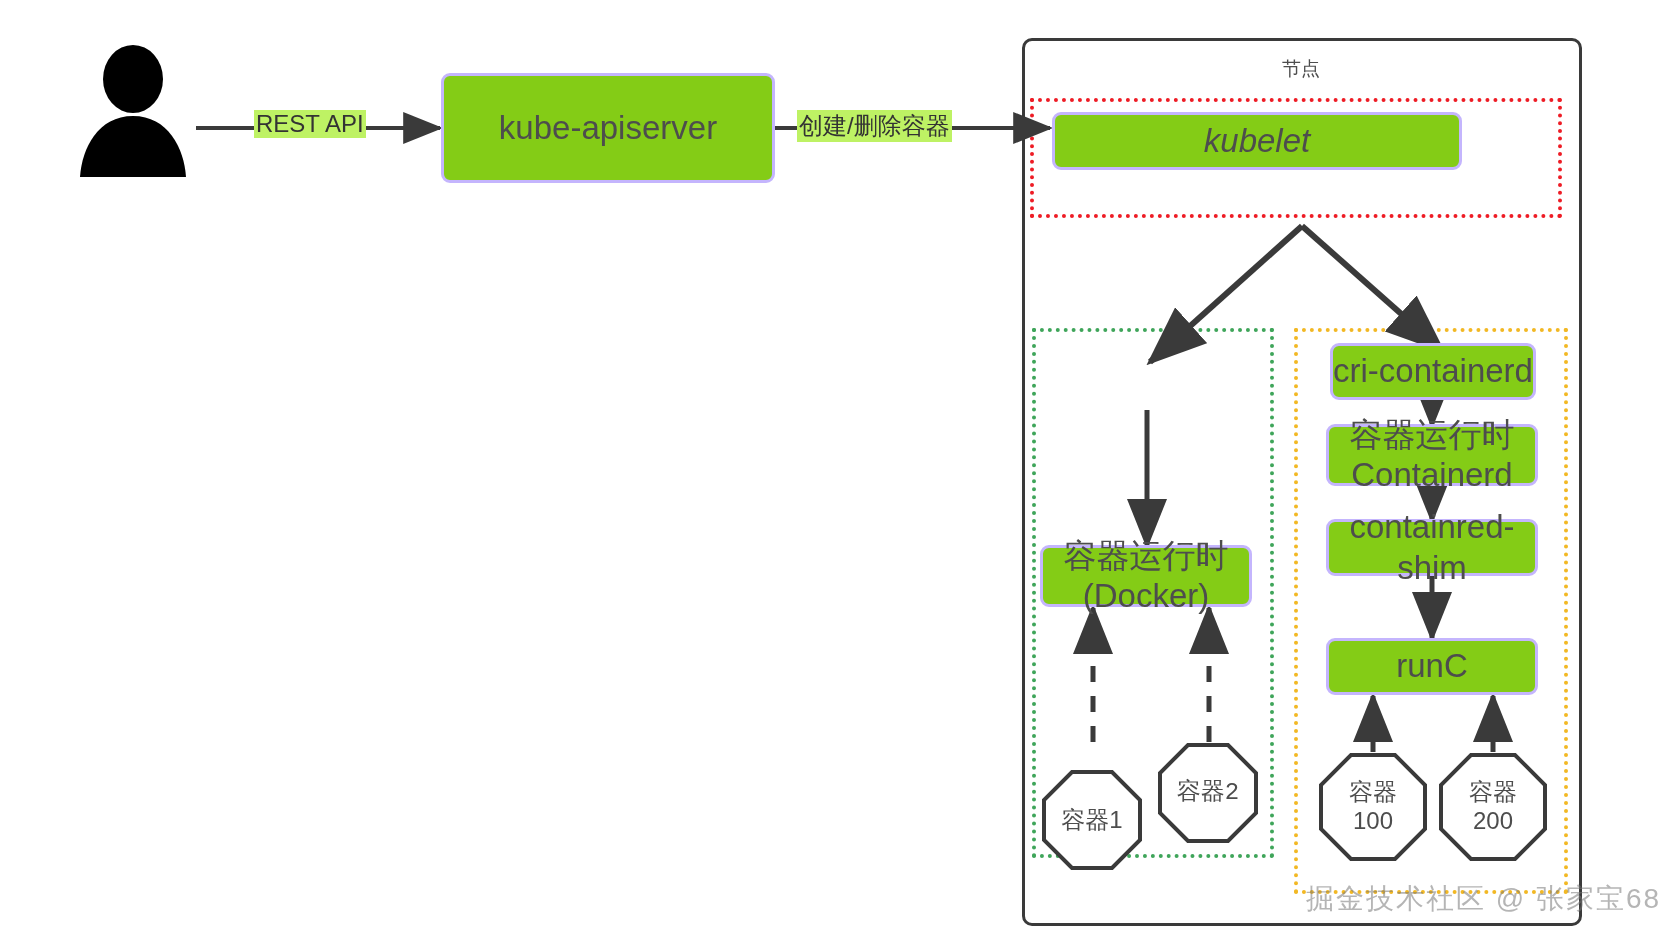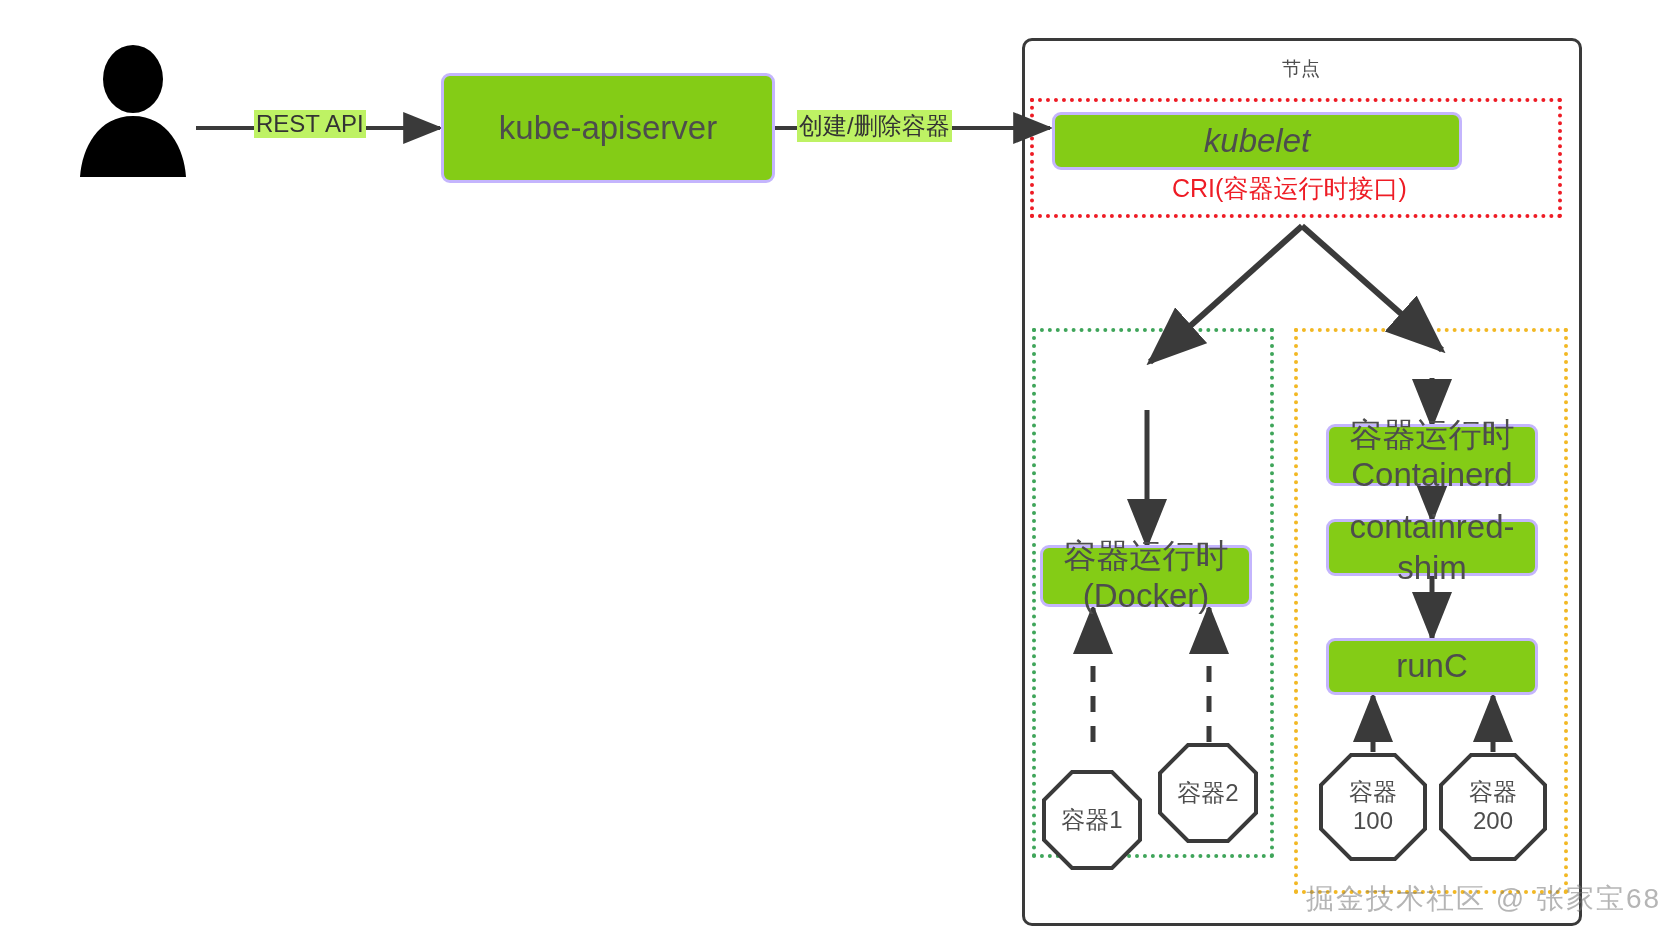--- a/index.html
+++ b/index.html
@@ -163,39 +163,39 @@
     <line x1="1493" y1="752" x2="1493" y2="696" stroke="#3a3a3a" stroke-width="5" stroke-dasharray="14,12" marker-end="url(#ah)"></line>
   </svg>
 
   <div class="edge-label" style="left:254px; top:110px;">REST API</div>
   <div class="edge-label" style="left:786px; top:110px;margin-left:11px;">创建/删除容器</div>
 
   <div class="node-box" style="left:441px; top:73px; width:334px; height:110px;">kube-apiserver</div>
 
   <div class="node-box" style="left:1052px; top:112px; width:410px; height:58px;font-style:italic;">kubelet</div>
 
-  <div class="label-red" style="left:1172px; top:172px;">CRI(容器运行时接口)</div>
 
   <div class="node-box" style="left:1040px; top:545px; width:212px; height:62px;">容器运行时
 (Docker)</div>
 
   <div class="octagon" style="left:1042px; top:743px; width:100px; height:100px;margin-top:27px;">
     <svg width="100" height="100" viewBox="0 0 100 100">
       <polygon points="30,2 70,2 98,30 98,70 70,98 30,98 2,70 2,30" fill="#ffffff" stroke="#3a3a3a" stroke-width="4"></polygon>
     </svg>
     <span class="oct-label">容器1</span>
   </div>
 
-  <div class="octagon" style="left:1158px; top:743px; width:100px; height:100px;">
+  <div class="octagon" style="left:1158px; top:743px; width:100px; height:100px;font-family:Liberation Mono, monospace;">
     <svg width="100" height="100" viewBox="0 0 100 100">
       <polygon points="30,2 70,2 98,30 98,70 70,98 30,98 2,70 2,30" fill="#ffffff" stroke="#3a3a3a" stroke-width="4"></polygon>
     </svg>
     <span class="oct-label">容器2</span>
   </div>
 
+  <div class="node-box" style="left:1330px; top:343px; width:206px; height:57px;">cri-containerd</div>
   <div class="node-box" style="left:1326px; top:424px; width:212px; height:62px;">容器运行时
 Containerd</div>
   <div class="node-box" style="left:1326px; top:638px; width:212px; height:57px;">runC</div>
   <div class="node-box" style="left:1326px; top:519px; width:212px; height:57px;">containred-shim</div>
 
   <div class="octagon" style="left:1319px; top:753px; width:108px; height:108px;">
     <svg width="108" height="108" viewBox="0 0 108 108">
       <polygon points="32,2 76,2 106,32 106,76 76,106 32,106 2,76 2,32" fill="#ffffff" stroke="#3a3a3a" stroke-width="4"></polygon>
     </svg>
     <span class="oct-label">容器

